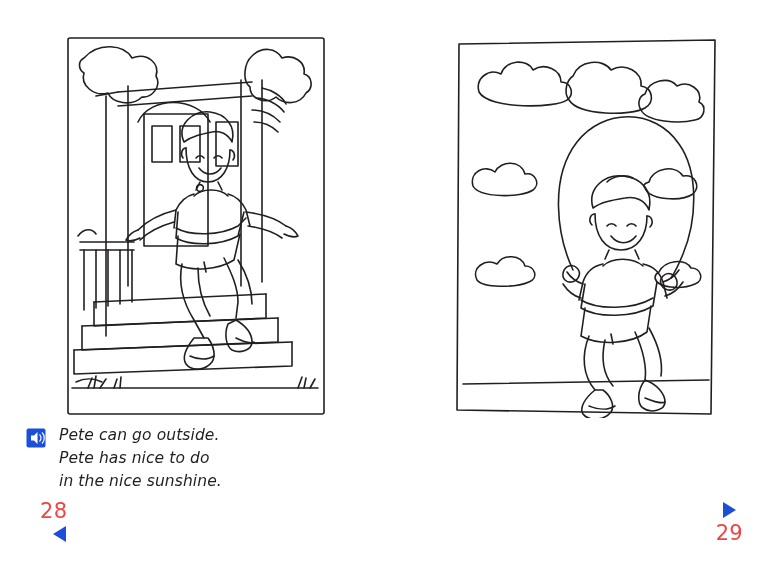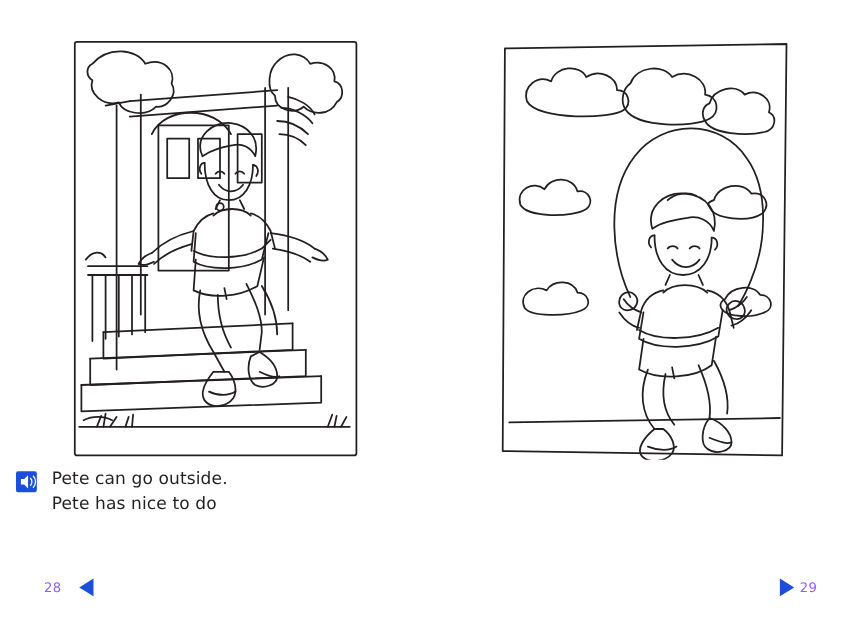--- a/index.html
+++ b/index.html
@@ -37,21 +37,21 @@
   }
   .illo-svg { display: block; }
 
   .caption-block {
     position: absolute;
     top: 424px;
     display: flex;
     flex-direction: row;
     align-items: flex-start;
   }
-  .page-left .caption-block { left: 14px; }
+  .page-left .caption-block { left: 26px; font-style: italic; }
 
   .speaker-icon {
     width: 24px;
     height: 22px;
     flex: 0 0 auto;
     margin-top: 3px;
     margin-right: 9px;
   }
   .caption-lines {
     font-size: 15.5px;
@@ -59,23 +59,24 @@
     color: #231f20;
     letter-spacing: 0.1px;
     white-space: nowrap;
   }
   .caption-lines div { display: block; }
 
   .footer {
     position: absolute;
     bottom: 22px;
     display: flex;
+    flex-direction: column;
     align-items: center;
-    font-size: 12px;
-    color: #8b5cf6;
+    font-size: 21px;
+    color: #ef4444;
   }
   .footer-left { left: 40px; }
   .footer-right { right: 40px; }
   .pagenum { letter-spacing: 0.3px; }
   .nav-arrow { width: 22px; height: 22px; }
   .footer-left .pagenum { margin-right: 12px; }
   .footer-right .pagenum { margin-left: 1px; }
 </style>
 </head>
 <body>
@@ -185,20 +186,21 @@
         <svg width="24" height="22" viewBox="0 0 24 22" xmlns="http://www.w3.org/2000/svg">
           <rect x="0.5" y="1.5" width="19" height="19" rx="2" fill="#1b4fd8"></rect>
           <path d="M5 8.5 L8 8.5 L11.5 5 L11.5 17 L8 13.5 L5 13.5 Z" fill="#ffffff"></path>
           <path d="M13.5 7.5 c2 1.6 2 5.4 0 7" fill="none" stroke="#ffffff" stroke-width="1.2"></path>
           <path d="M16 5.5 c3 2.6 3 8.4 0 11" fill="none" stroke="#ffffff" stroke-width="1.2"></path>
         </svg>
       </span>
       <span class="caption-lines">
         <div>Pete can go outside.</div>
         <div>Pete has nice to do</div>
+        <div>in the nice sunshine.</div>
       </span>
     </div>
 
     <div class="footer footer-left">
       <span class="pagenum">28</span>
       <span class="nav-arrow">
         <svg width="22" height="22" viewBox="0 0 22 22" xmlns="http://www.w3.org/2000/svg">
           <path d="M17 3 L17 19 L4 11 Z" fill="#1b4fd8"></path>
         </svg>
       </span>

